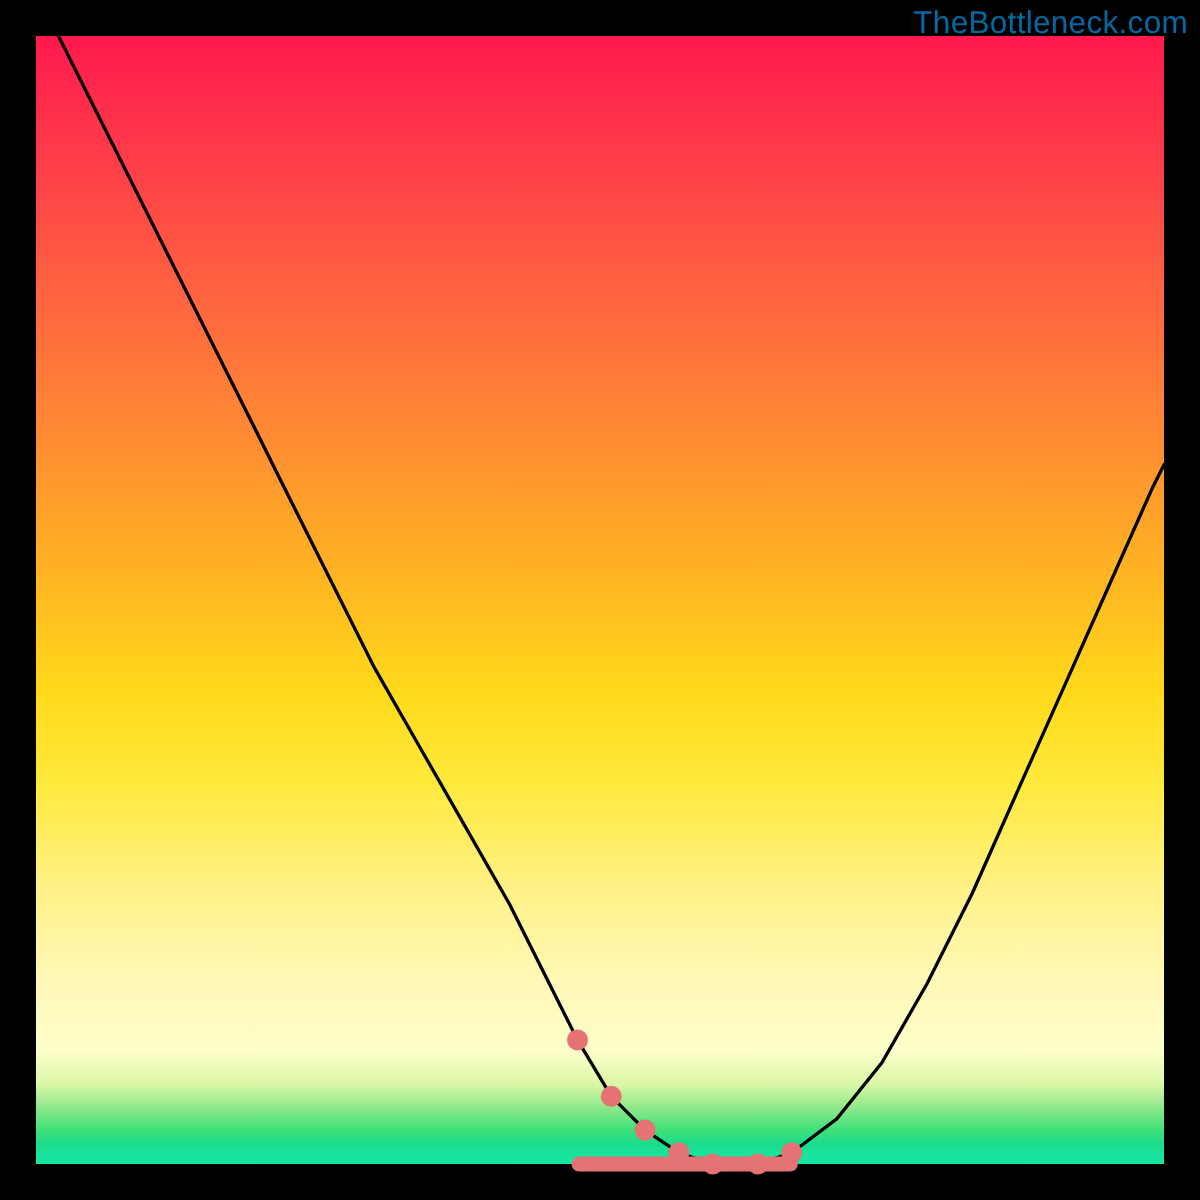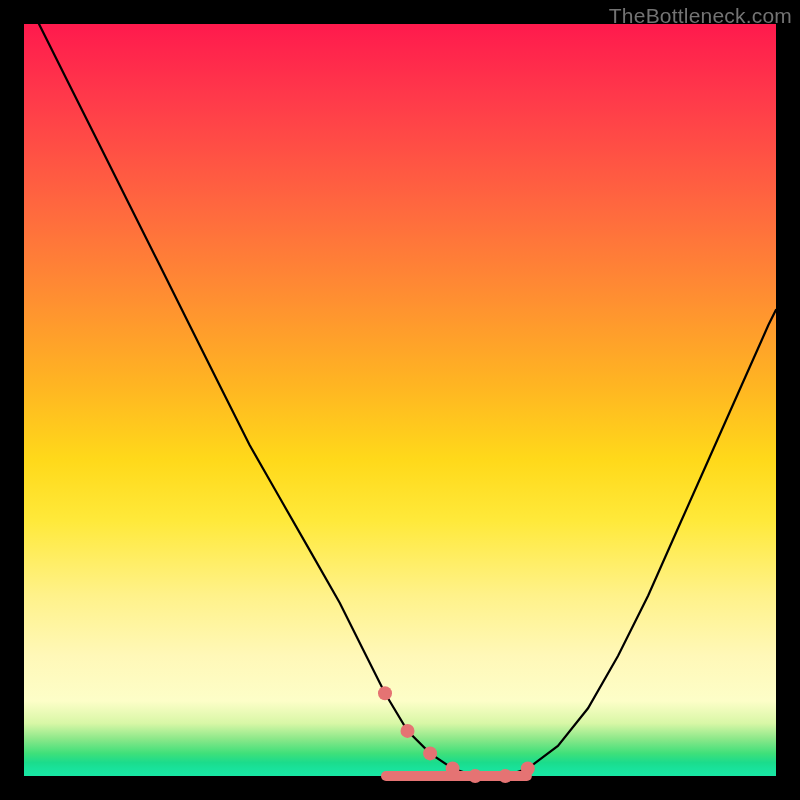--- a/index.html
+++ b/index.html
@@ -41,21 +41,21 @@
       #3fe07a 97%,
       #1bdc8c 98.2%,
       #19e29a 99%,
       #18e6a4 100%
     );
   }
   .watermark {
     position: absolute;
     top: 4px;
     right: 8px;
-    color: #737373;
+    color: #0369a1;
     font-size: 21px;
     font-weight: 500;
     letter-spacing: 0.2px;
     user-select: none;
   }
   svg.curve-layer {
     position: absolute;
     left: 0;
     top: 0;
     width: 752px;

